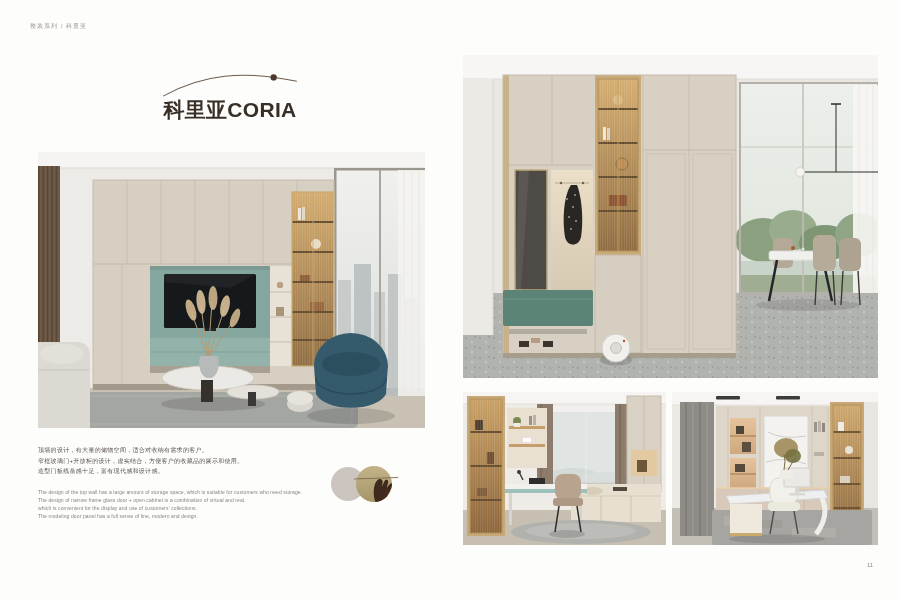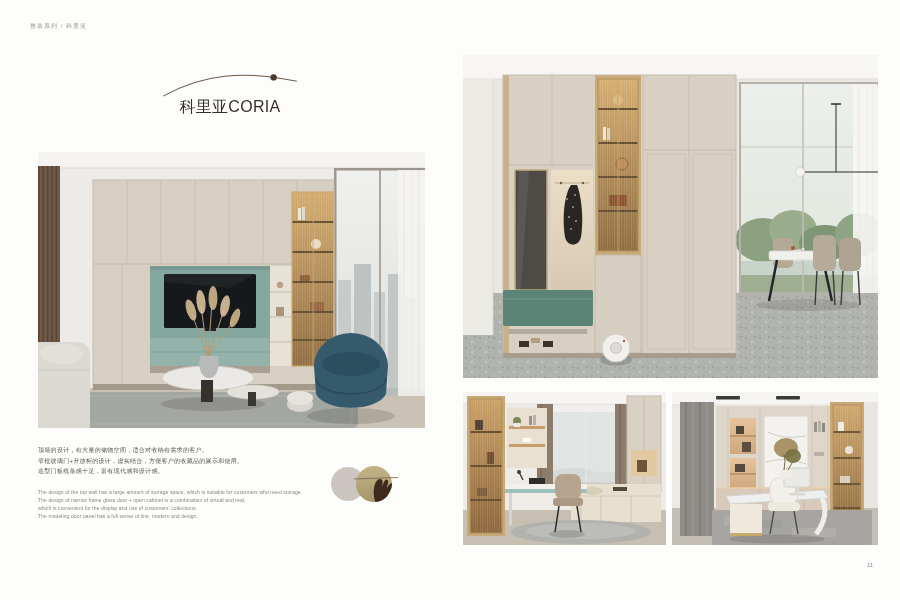--- a/index.html
+++ b/index.html
@@ -1,21 +1,21 @@
 <!DOCTYPE html>
 <html><head>
 <meta charset="utf-8">
 <style>
   html,body{margin:0;padding:0;background:#ffffff;}
   .page{position:relative;width:900px;height:600px;background:#fdfdfc;overflow:hidden;
         font-family:"Liberation Sans","DejaVu Sans",sans-serif;color:#372e26;}
   .breadcrumb{position:absolute;left:30px;top:22px;font-size:6px;letter-spacing:1px;color:#9a948e;}
   .title-block{position:absolute;left:145px;top:72px;width:170px;text-align:center;}
   .title-arc{display:block;width:150px;height:26px;margin:0 auto;}
-  .page-title{margin:1px 0 0;font-size:16px;font-weight:400;letter-spacing:.3px;line-height:1;color:#372e26;white-space:nowrap;}
+  .page-title{margin:1px 0 0;font-size:21px;font-weight:700;letter-spacing:.3px;line-height:1;color:#372e26;white-space:nowrap;}
   figure{position:absolute;margin:0;overflow:hidden;background:#e8e5e0;}
   figure svg{display:block;width:100%;height:100%;}
   #photo-main{left:38px;top:152px;width:387px;height:276px;}
   #photo-right{left:463px;top:55px;width:415px;height:323px;}
   #photo-small1{left:463px;top:392px;width:203px;height:153px;}
   #photo-small2{left:672px;top:392px;width:206px;height:153px;}
   .desc{position:absolute;left:38px;top:445px;width:310px;}
   .desc p{margin:0;}
   .desc .cn p{font-size:6px;line-height:10.6px;letter-spacing:.3px;color:#57514b;}
   .desc .en{margin-top:11px;}

